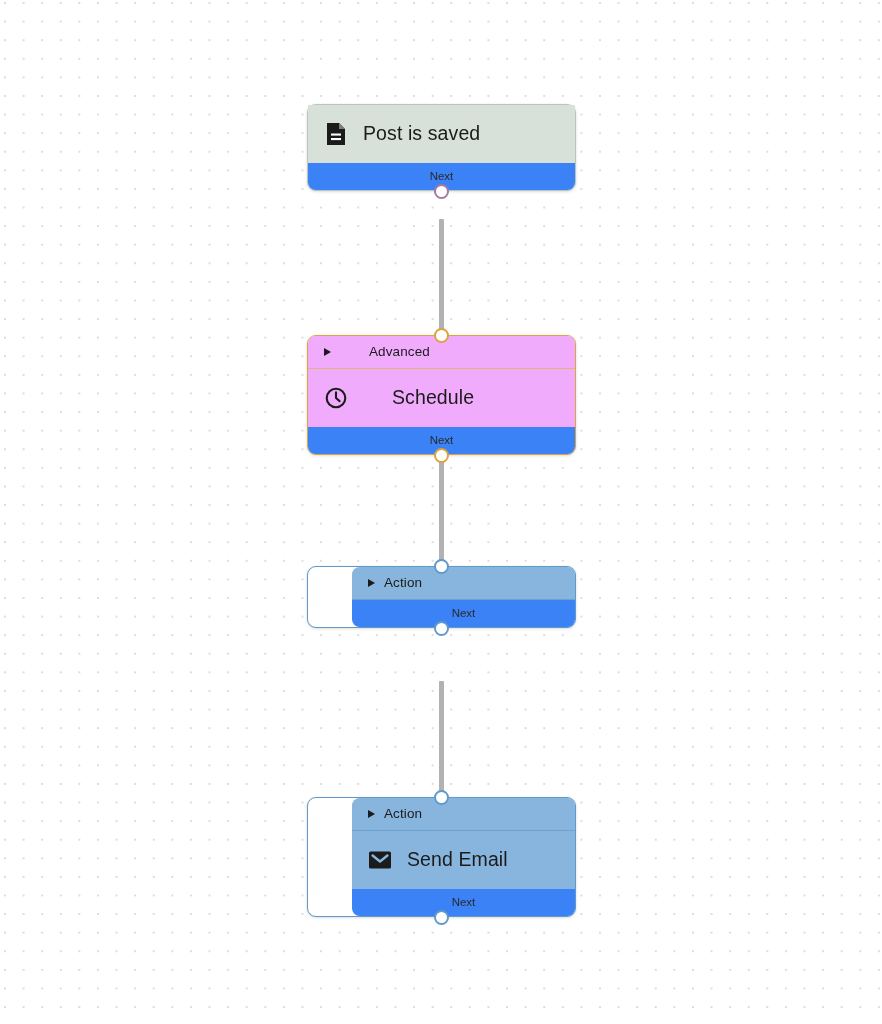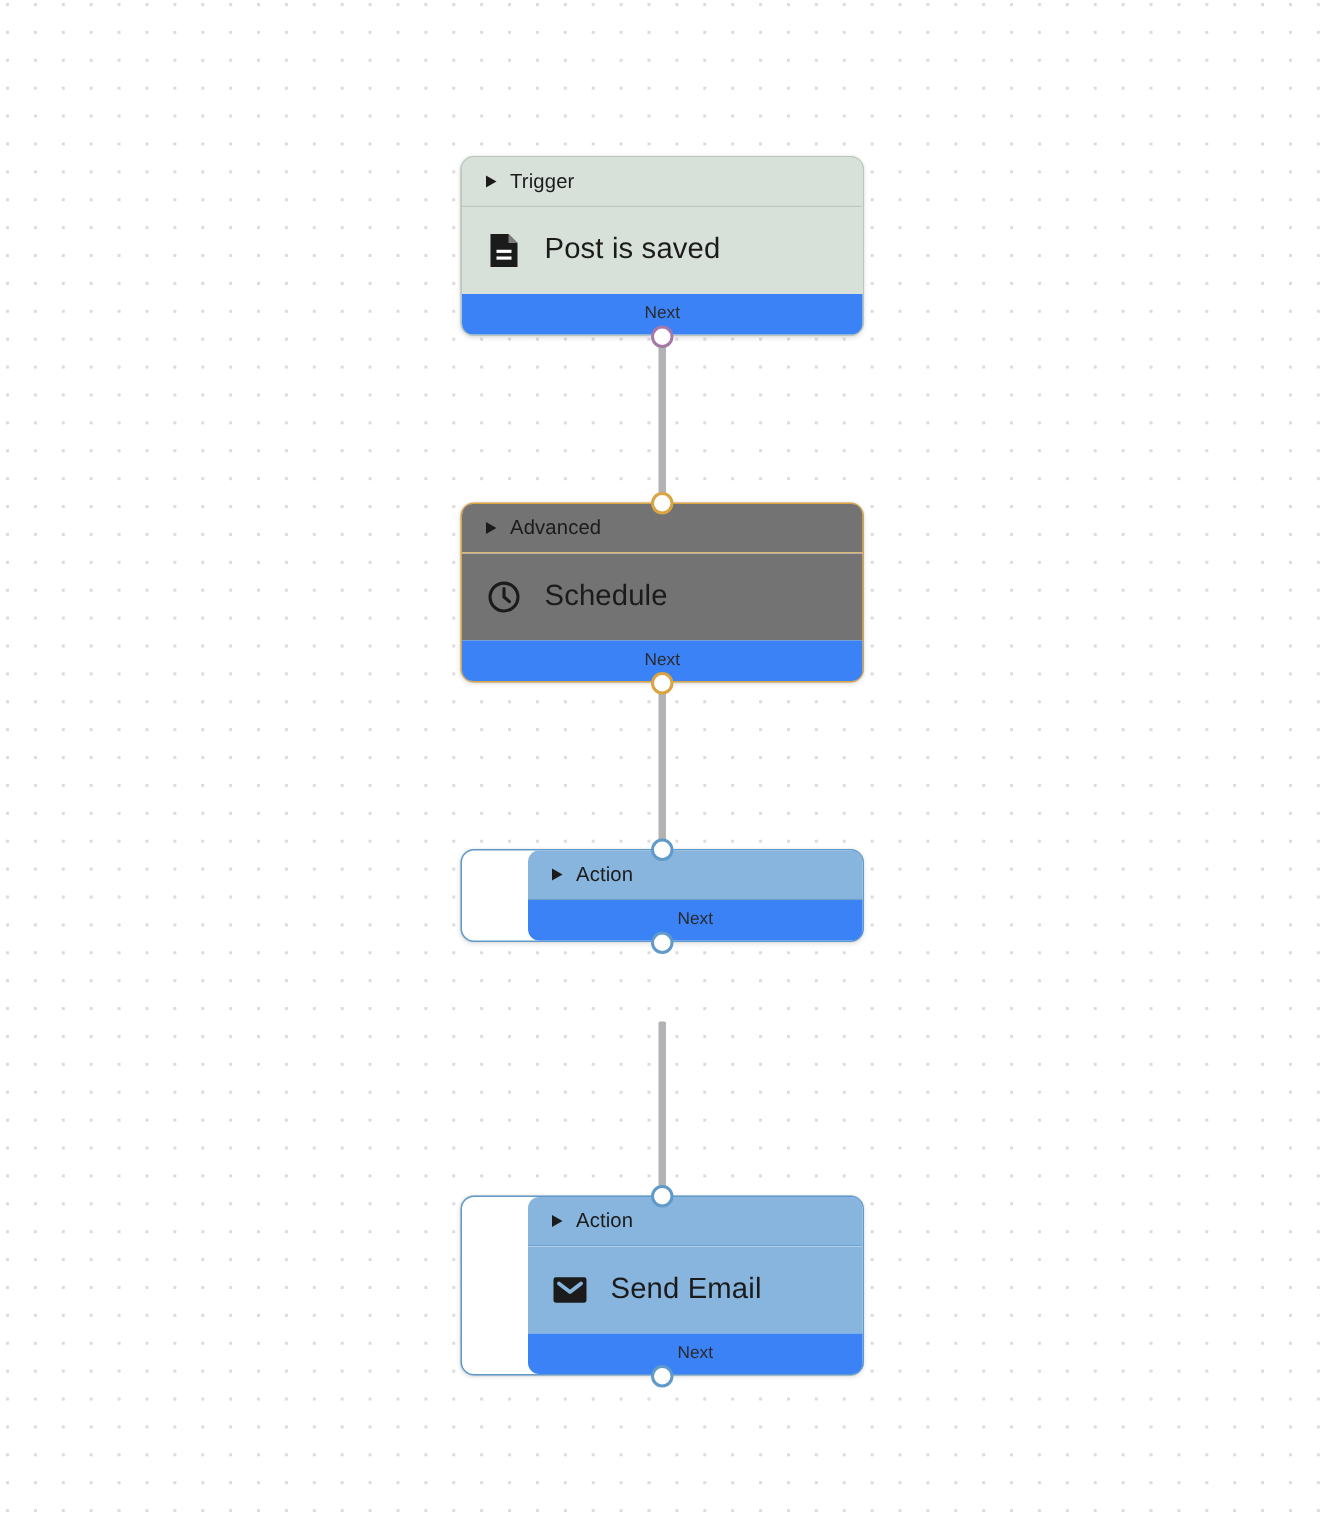--- a/index.html
+++ b/index.html
@@ -134,21 +134,21 @@
   .port.bottom { bottom: -8.5px; }
 
   
   .node.trigger  { border-color: #b9c6bb; }
   .node.trigger .node-header,
   .node.trigger .node-body { background-color: #d7e0d9; }
   .node.trigger .node-header { border-bottom-color: #bcc9be; }
 
   .node.advanced { border-color: #d9a441; }
   .node.advanced .node-header,
-  .node.advanced .node-body { background-color: #737373; }
+  .node.advanced .node-body { background-color: #f0abfc; gap: 29px; }
   .node.advanced .node-header { border-bottom-color: #dcb877; }
 
   .node.action   { border-color: #5f9aca; padding-left: 44px; }
   .node.action .node-header,
   .node.action .node-body { background-color: #88b5dd; }
   .node.action .node-header { border-bottom-color: #6ea3d0; }
 
   .port.ring-mauve { border-color: #a678a8; }
   .port.ring-tan   { border-color: #d9a441; }
   .port.ring-blue  { border-color: #5f9aca; }
@@ -156,24 +156,20 @@
 </head>
 <body>
 
 <div id="canvas">
 
   <div class="edge" style="top:219px;  height:118px;"></div>
   <div class="edge" style="top:450px;  height:118px;"></div>
   <div class="edge" style="top:681px;  height:118px;"></div>
 
   <div class="node trigger" style="top:104px;">
-    <div class="node-header">
-      <span class="disclosure"></span>
-      <span class="header-label">Trigger</span>
-    </div>
     <div class="node-body">
       <span class="node-icon">
         <svg width="22" height="24" viewBox="0 0 22 24" aria-hidden="true">
           <path d="M2 1 H14 L20 7 V23 H2 Z" fill="#1b1b1b"></path>
           <path d="M14 1 L20 7 H14 Z" fill="#7d7d7d"></path>
           <rect x="6" y="11.5" width="10" height="2.1" fill="#ffffff"></rect>
           <rect x="6" y="16.0" width="10" height="2.1" fill="#ffffff"></rect>
         </svg>
       </span>
       <span class="node-title">Post is saved</span>

